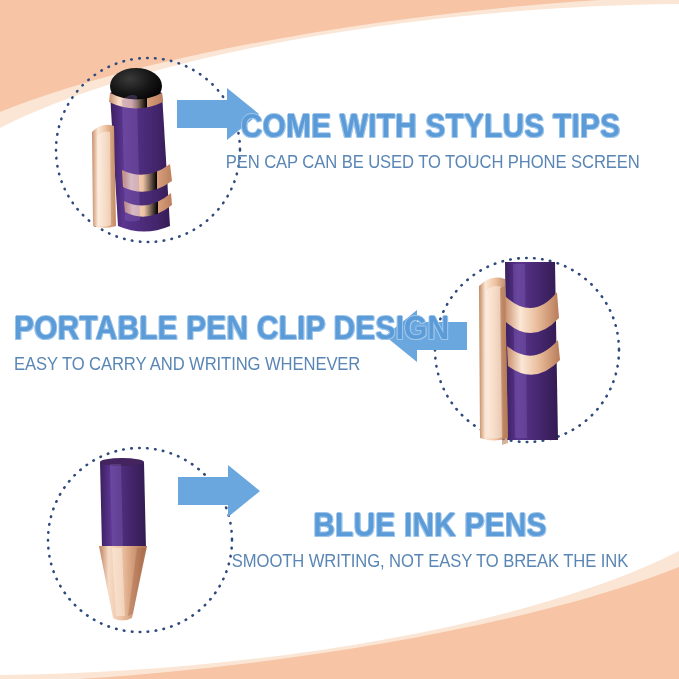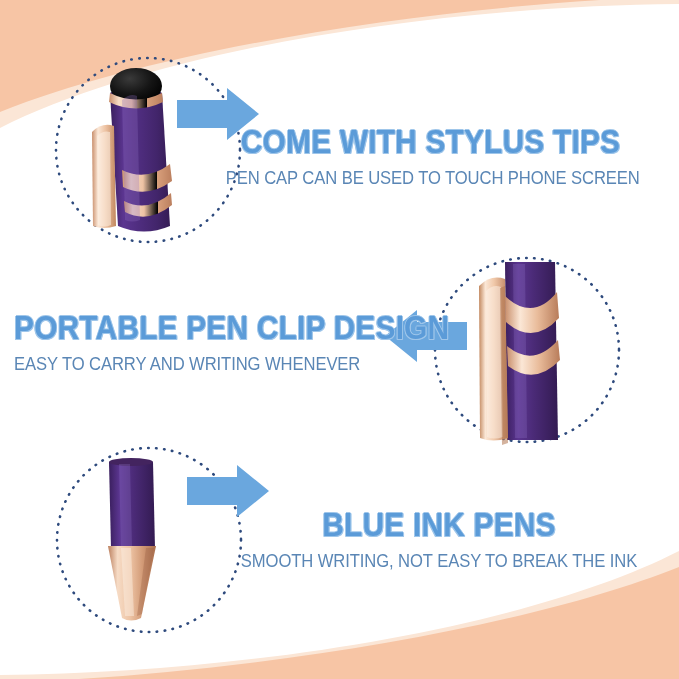--- a/index.html
+++ b/index.html
@@ -152,21 +152,21 @@
         <path d="M49,86 q6,-6 13,-4 l1,93 q-7,3 -13,0 Z" fill="#fdf0e4" opacity="0.55"></path>
 
         <path d="M74,50 q8,-7 15,-4 l3,124 q-8,3 -15,0 Z" fill="#8f6cc0" opacity="0.30"></path>
       </svg>
     </div>
 
     <svg class="arrow" style="left:177px; top:86px;" width="84" height="56" viewBox="0 0 84 56" aria-hidden="true">
       <path d="M0,14 L50,14 L50,2 L82,28 L50,54 L50,42 L0,42 Z" fill="#6aa7de"></path>
     </svg>
 
-    <div class="copy align-center" style="left:215px; top:124px;">
+    <div class="copy align-center" style="left:215px; top:108px;">
       <h2 class="headline">COME WITH STYLUS TIPS</h2>
       <p class="subline">PEN CAP CAN BE USED TO TOUCH PHONE SCREEN</p>
     </div>
   </div>
 
   <div class="feature" style="left:0; top:240px; width:679px; height:200px;">
 
     <div class="figure" style="left:427px; top:10px;">
       <svg class="dotted-ring" viewBox="0 0 200 200" aria-hidden="true">
         <circle cx="100" cy="100" r="92" fill="none" stroke="#2e4a7d" stroke-width="2.6" stroke-linecap="round" stroke-dasharray="0.5 7.5"></circle>
@@ -211,21 +211,21 @@
     <svg class="arrow" style="left:383px; top:68px;" width="84" height="56" viewBox="0 0 84 56" aria-hidden="true">
       <path d="M84,14 L34,14 L34,2 L2,28 L34,54 L34,42 L84,42 Z" fill="#6aa7de"></path>
     </svg>
 
     <div class="copy align-left" style="left:14px; top:70px; width:390px;">
       <h2 class="headline">PORTABLE PEN CLIP DESIGN</h2>
       <p class="subline">EASY TO CARRY AND WRITING WHENEVER</p>
     </div>
   </div>
 
-  <div class="feature" style="left:0; top:435px; width:584px; height:200px;margin-left:9px;">
+  <div class="feature" style="left:0; top:435px; width:584px; height:200px;">
 
     <div class="figure" style="left:40px; top:5px;">
       <svg class="dotted-ring" viewBox="0 0 200 200" aria-hidden="true">
         <circle cx="100" cy="100" r="92" fill="none" stroke="#2e4a7d" stroke-width="2.6" stroke-linecap="round" stroke-dasharray="0.5 7.5"></circle>
       </svg>
 
       <svg class="pen-art" viewBox="0 0 200 200" aria-hidden="true">
         <defs>
           <linearGradient id="barrelG3" x1="0" y1="0" x2="1" y2="0">
             <stop offset="0%" stop-color="#3a1f5e"></stop>

